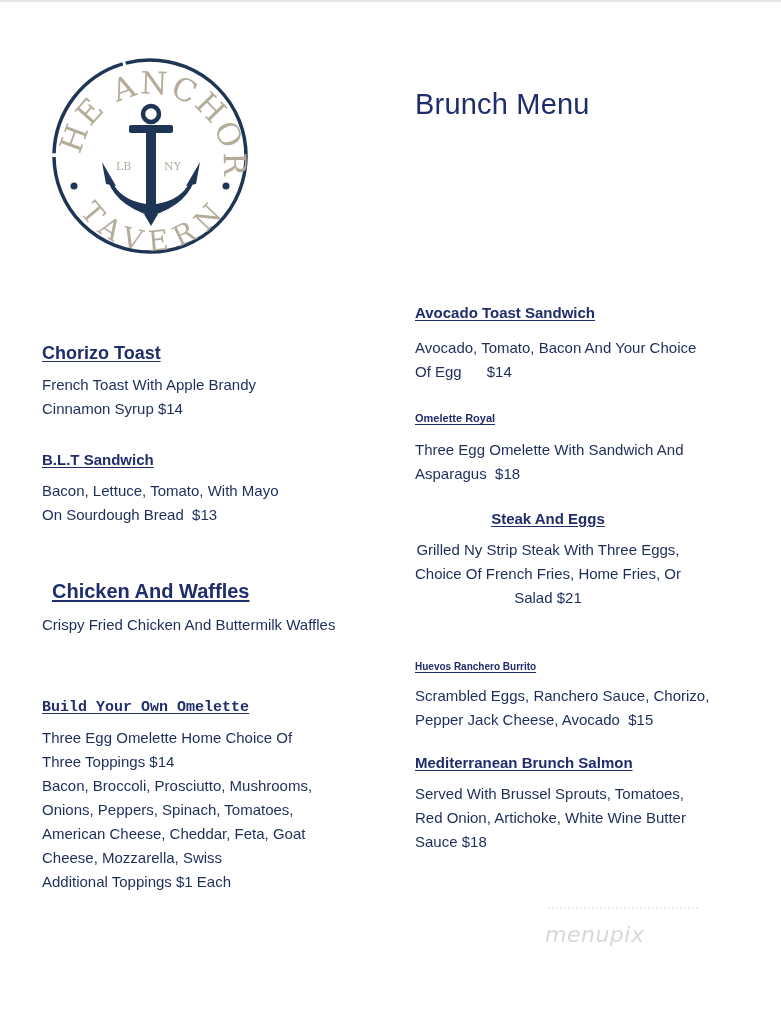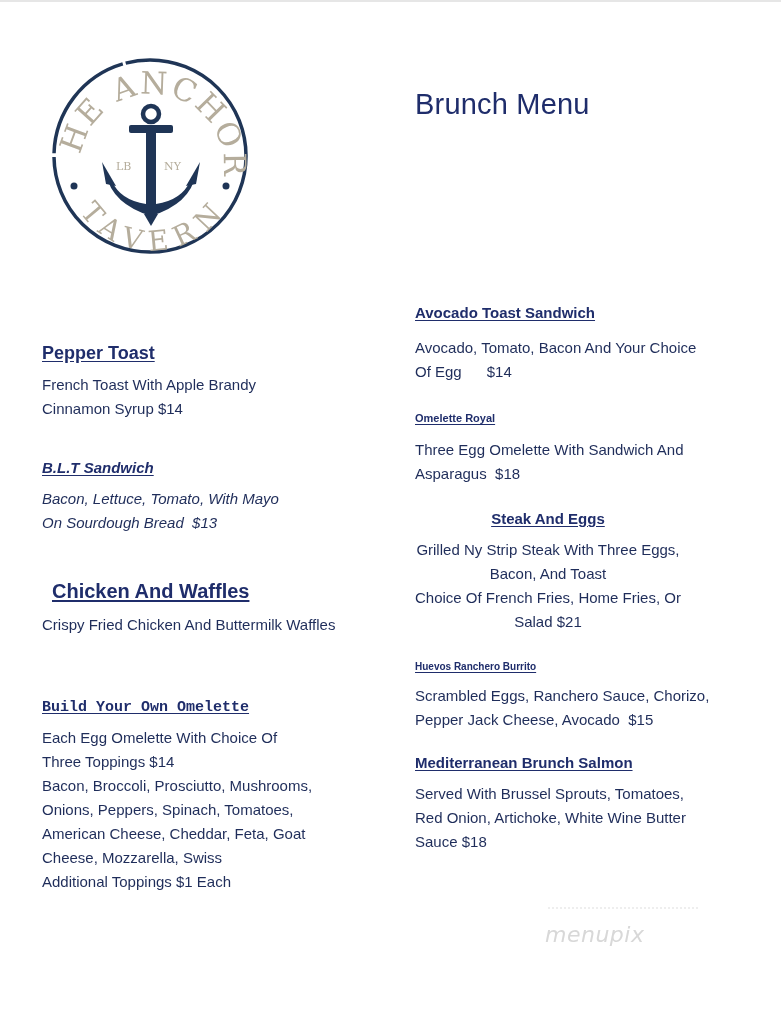--- a/index.html
+++ b/index.html
@@ -118,46 +118,46 @@
     </g>
     <text x="70" y="116" font-family="DejaVu Serif, serif" font-size="11" fill="#b5ad9c">LB</text>
     <text x="118" y="116" font-family="DejaVu Serif, serif" font-size="11" fill="#b5ad9c">NY</text>
   </svg>
 </div>
 
 <h1 class="page-title">Brunch Menu</h1>
 
 <div class="column col-left">
   <div class="menu-item" style="top:0px;">
-    <h2 class="item-title" style="font-size:18px;">Pepper Toast</h2>
+    <h2 class="item-title" style="font-size:18px;">Chorizo Toast</h2>
     <p class="item-desc" style="margin-top:9px;">
       <span class="line">French Toast With Apple Brandy</span>
       <span class="line">Cinnamon Syrup $14</span>
     </p>
   </div>
 
-  <div class="menu-item" style="top:116px;font-style:italic;">
+  <div class="menu-item" style="top:108px;">
     <h2 class="item-title" style="font-size:15px;">B.L.T Sandwich</h2>
     <p class="item-desc" style="margin-top:10px;">
       <span class="line">Bacon, Lettuce, Tomato, With Mayo</span>
       <span class="line">On Sourdough Bread  $13</span>
     </p>
   </div>
 
   <div class="menu-item" style="top:237px;">
     <h2 class="item-title" style="font-size:20px;margin-left:10px;">Chicken And Waffles</h2>
     <p class="item-desc" style="margin-top:10px;">
       <span class="line">Crispy Fried Chicken And Buttermilk Waffles</span>
     </p>
   </div>
 
   <div class="menu-item" style="top:354px;">
     <h2 class="item-title" style="font-size:15px;font-family:Liberation Mono, monospace;">Build Your Own Omelette</h2>
     <p class="item-desc" style="margin-top:10px;">
-      <span class="line">Each Egg Omelette With Choice Of</span>
+      <span class="line">Three Egg Omelette Home Choice Of</span>
       <span class="line">Three Toppings $14</span>
       <span class="line">Bacon, Broccoli, Prosciutto, Mushrooms,</span>
       <span class="line">Onions, Peppers, Spinach, Tomatoes,</span>
       <span class="line">American Cheese, Cheddar, Feta, Goat</span>
       <span class="line">Cheese, Mozzarella, Swiss</span>
       <span class="line">Additional Toppings $1 Each</span>
     </p>
   </div>
 </div>
 
@@ -175,21 +175,20 @@
     <p class="item-desc" style="margin-top:12px;">
       <span class="line">Three Egg Omelette With Sandwich And</span>
       <span class="line">Asparagus  $18</span>
     </p>
   </div>
 
   <div class="menu-item" style="top:206px;text-align:center;">
     <h2 class="item-title" style="font-size:15px;">Steak And Eggs</h2>
     <p class="item-desc" style="margin-top:10px;">
       <span class="line">Grilled Ny Strip Steak With Three Eggs,</span>
-      <span class="line">Bacon, And Toast</span>
       <span class="line">Choice Of French Fries, Home Fries, Or</span>
       <span class="line">Salad $21</span>
     </p>
   </div>
 
   <div class="menu-item" style="top:352px;">
     <h2 class="item-title" style="font-size:10px;">Huevos Ranchero Burrito</h2>
     <p class="item-desc" style="margin-top:10px;">
       <span class="line">Scrambled Eggs, Ranchero Sauce, Chorizo,</span>
       <span class="line">Pepper Jack Cheese, Avocado  $15</span>

